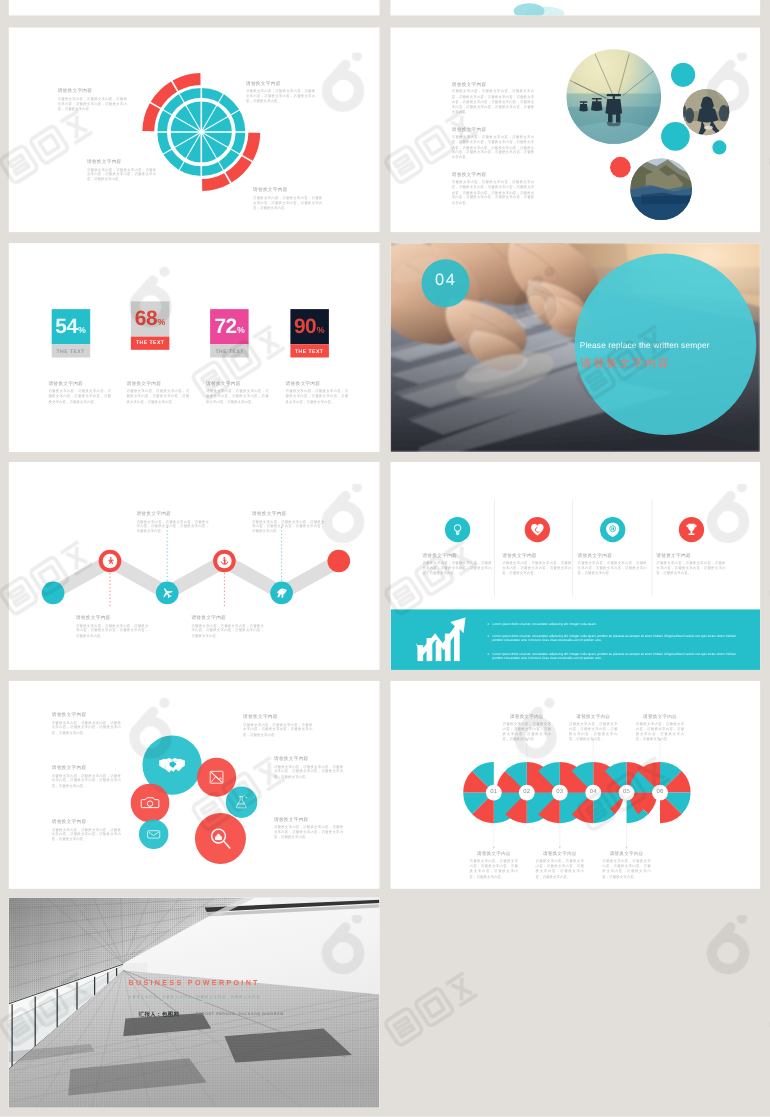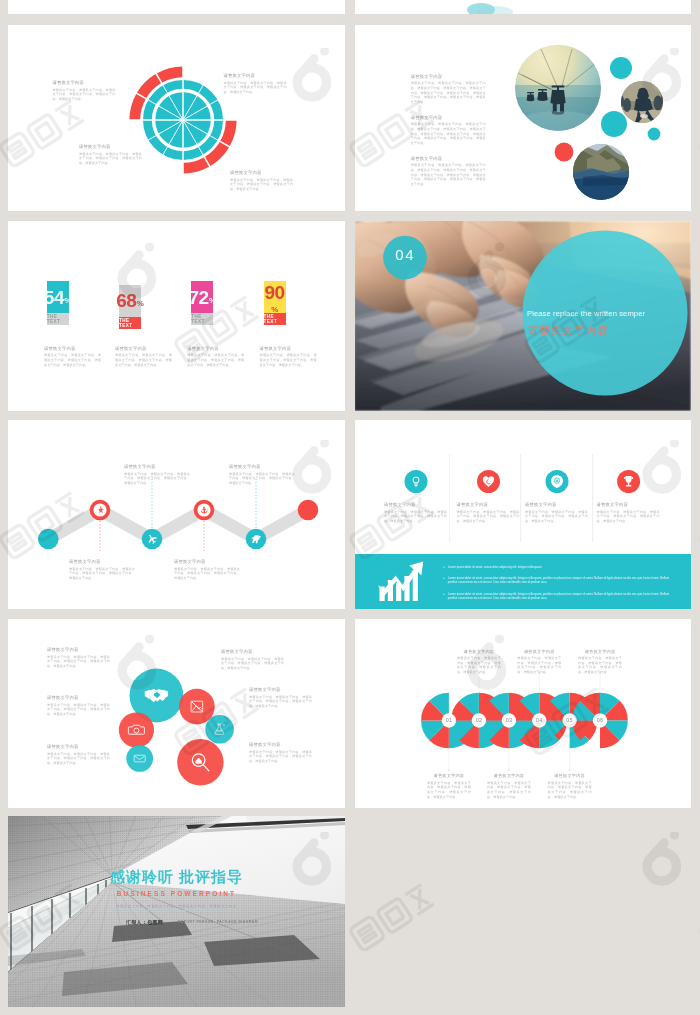--- a/index.html
+++ b/index.html
@@ -14,21 +14,21 @@
   .r1{top:25px;height:186px;}
   .r2{top:221px;height:190px;}
   .r3{top:420px;height:189px;}
   .r4{top:619px;height:189px;}
   .r5{top:816px;height:191px;}
   .cL{left:8px;width:337px;}
   .cR{left:355px;width:336px;}
   .full{left:8px;width:337px;}
   .tx{position:absolute;}
   .wm{position:absolute;left:0;top:0;pointer-events:none;mix-blend-mode:multiply;}
-  .statbox{position:absolute;width:22px;}
+  .statbox{position:absolute;width:35px;}
   .statbox .num{height:31.5px;display:flex;align-items:center;justify-content:center;}
   .statbox .num b{font-size:19px;font-weight:700;letter-spacing:-.5px;line-height:1;}
   .statbox .num i{font-size:8px;font-style:normal;font-weight:700;margin-left:.5px;position:relative;top:3px;}
   .statbox .lab{height:12.6px;display:flex;align-items:center;justify-content:center;font-size:4.6px;letter-spacing:.45px;font-weight:600;}
 
 </style>
 </head>
 <body>
 
 <div class="grid">
@@ -209,21 +209,21 @@
         <div class="num" style="background:#25BFCB;color:#e8fbfc;">
           <b>54</b>
           <i>%</i>
         </div>
         <div class="lab" style="background:#d3d3d3;color:#8fa0a4;">THE TEXT</div>
       </div>
       <div class="tx" style="left:36px;top:124.6px;width:57px;">
         <div class="hd">请替换文字内容</div>
         <div class="bd" style="margin-top:2.5px;">请替换文字内容，请替换文字内容，请替换文字内容，请替换文字内容，请替换文字内容，请替换文字内容。</div>
       </div>
-      <div class="statbox" style="left:111px;top:64px;">
+      <div class="statbox" style="left:111px;top:53px;">
         <div class="num" style="background:#d3d3d3;color:#E0453D;">
           <b>68</b>
           <i>%</i>
         </div>
         <div class="lab" style="background:#F54A44;color:#ffffff;">THE TEXT</div>
       </div>
       <div class="tx" style="left:107px;top:124.6px;width:57px;">
         <div class="hd">请替换文字内容</div>
         <div class="bd" style="margin-top:2.5px;">请替换文字内容，请替换文字内容，请替换文字内容，请替换文字内容，请替换文字内容，请替换文字内容。</div>
       </div>
@@ -232,21 +232,21 @@
           <b>72</b>
           <i>%</i>
         </div>
         <div class="lab" style="background:#d3d3d3;color:#8fa0a4;">THE TEXT</div>
       </div>
       <div class="tx" style="left:179.3px;top:124.6px;width:57px;">
         <div class="hd">请替换文字内容</div>
         <div class="bd" style="margin-top:2.5px;">请替换文字内容，请替换文字内容，请替换文字内容，请替换文字内容，请替换文字内容，请替换文字内容。</div>
       </div>
       <div class="statbox" style="left:255.6px;top:60.3px;">
-        <div class="num" style="background:#fde047;color:#E0453D;flex-direction:column;">
+        <div class="num" style="background:#0f172a;color:#E0453D;">
           <b>90</b>
           <i>%</i>
         </div>
         <div class="lab" style="background:#F54A44;color:#ffffff;">THE TEXT</div>
       </div>
       <div class="tx" style="left:251.6px;top:124.6px;width:57px;">
         <div class="hd">请替换文字内容</div>
         <div class="bd" style="margin-top:2.5px;">请替换文字内容，请替换文字内容，请替换文字内容，请替换文字内容，请替换文字内容，请替换文字内容。</div>
       </div>
   </div>
@@ -743,23 +743,20 @@
         <path d="M196 126 L286 119 L312 143 L206 150Z" fill="#3a3a3a" opacity=".68"></path>
         <path d="M56 156 L164 146 L180 168 L54 180Z" fill="#4a4a4a" opacity=".42"></path>
         <path d="M0 140 L74 133 L78 140 L0 150Z" fill="#4a4a4a" opacity=".25"></path>
         <g stroke="#6e6e6e" stroke-width="0.5" opacity=".8" fill="none">
           <path d="M104 66 L175 122"></path>
             <path d="M104 66 L306 145"></path>
         </g>
       </g>
       <rect width="337" height="191" fill="#ffffff" opacity=".05"></rect>
     </svg>
-    <div class="tx" style="left:0;top:52px;width:337px;text-align:center;">
-      <span style="color:#3fc3ce;font-size:15px;font-weight:700;letter-spacing:1px;text-shadow:0 0 1px rgba(255,255,255,.9);">感谢聆听 批评指导</span>
-    </div>
     <div class="tx" style="left:0;top:74px;width:337px;text-align:center;color:#ef6d60;font-size:6.5px;letter-spacing:2.1px;font-weight:700;">BUSINESS POWERPOINT</div>
     <div class="tx" style="left:0;top:88px;width:337px;text-align:center;color:#9aa3a6;font-size:3.2px;letter-spacing:.7px;">请替换文字内容，请替换文字内容，请替换文字内容，请替换文字内容</div>
     <div class="tx" style="left:103px;top:93.5px;width:120px;height:0.6px;background:#b9c6c9;"></div>
     <div class="tx" style="left:118px;top:103px;color:#2f3538;font-size:5px;font-weight:700;letter-spacing:.3px;"><span>汇报人：</span><span style="color:#2f3538;">包图网</span></div>
     <div class="tx" style="left:170px;top:104px;color:#7b8385;font-size:3.3px;letter-spacing:.55px;font-weight:600;">REPORT PERSON: PACKAGE DIAGRAM</div>
   </div>
 
 </div>
 
   <svg class="wm" width="700" height="1015" viewBox="0 0 700 1015">

